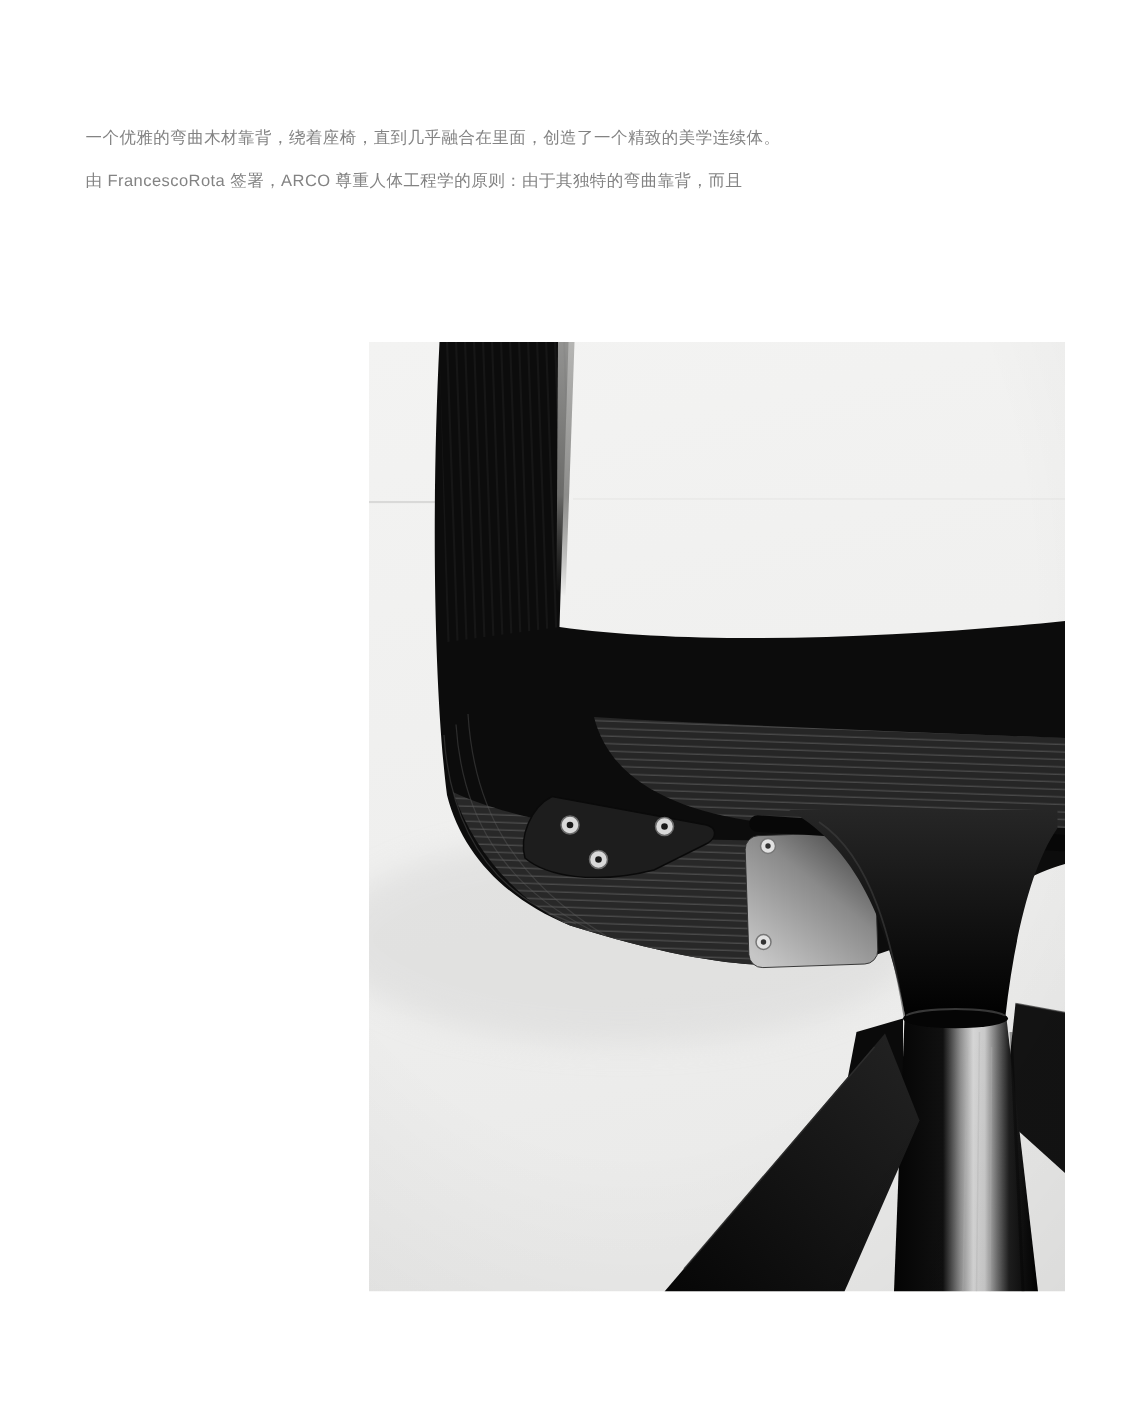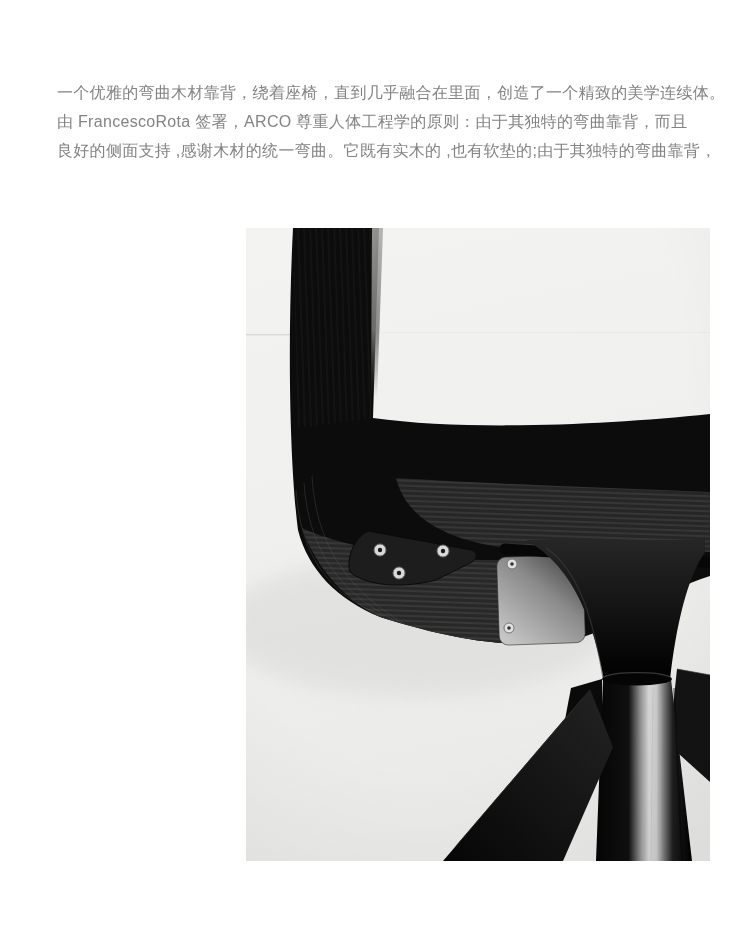--- a/index.html
+++ b/index.html
@@ -6,38 +6,37 @@
   body{
     width:750px;height:934px;
     background:#ffffff;
     font-family:"Liberation Sans","DejaVu Sans",sans-serif;
     position:relative;
     overflow:hidden;
   }
   .page{position:absolute;left:0;top:0;width:750px;height:934px;background:#ffffff;}
   .article{
     position:absolute;left:57px;top:78px;width:650px;
-    font-size:16px;line-height:29px;letter-spacing:.3px;
+    font-size:11px;line-height:29px;letter-spacing:.3px;
     color:#838383;
   }
   .article .line{white-space:nowrap;}
   .photo-figure{
     position:absolute;left:246px;top:228px;width:464px;height:633px;margin:0;
   }
   .photo-figure svg{display:block;width:464px;height:633px;}
 </style>
 </head>
 <body>
 
 <div class="page">
 
   <div class="article">
     <div class="line">一个优雅的弯曲木材靠背，绕着座椅，直到几乎融合在里面，创造了一个精致的美学连续体。</div>
     <div class="line">由 FrancescoRota 签署，ARCO 尊重人体工程学的原则：由于其独特的弯曲靠背，而且</div>
-    <div class="line">良好的侧面支持 ,感谢木材的统一弯曲。它既有实木的 ,也有软垫的;由于其独特的弯曲靠背，</div>
   </div>
 
   <figure class="photo-figure">
     <svg viewBox="0 0 464 633" xmlns="http://www.w3.org/2000/svg">
       <defs>
         <linearGradient id="bgGrad" x1="0" y1="0" x2="0.15" y2="1">
           <stop offset="0" stop-color="#f3f3f2"></stop>
           <stop offset="0.55" stop-color="#efefee"></stop>
           <stop offset="1" stop-color="#eaeae9"></stop>
         </linearGradient>

